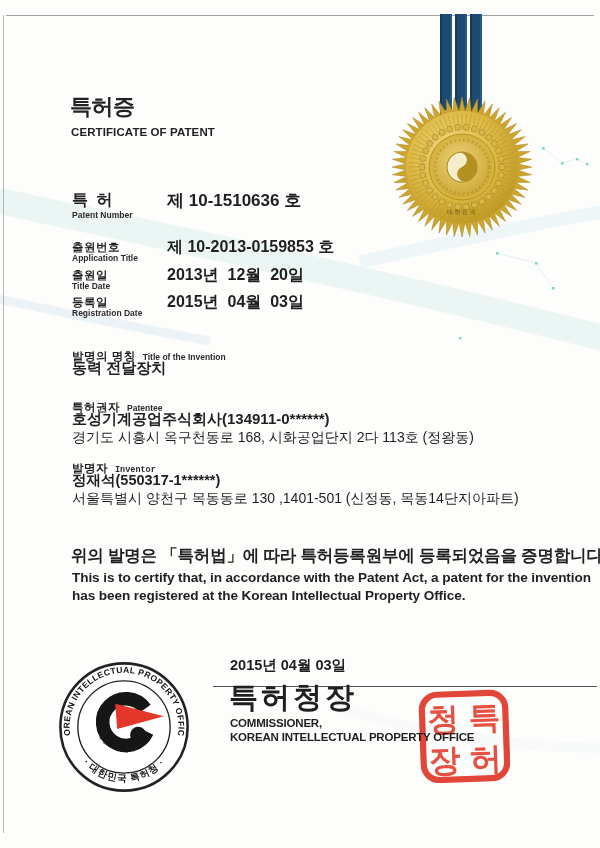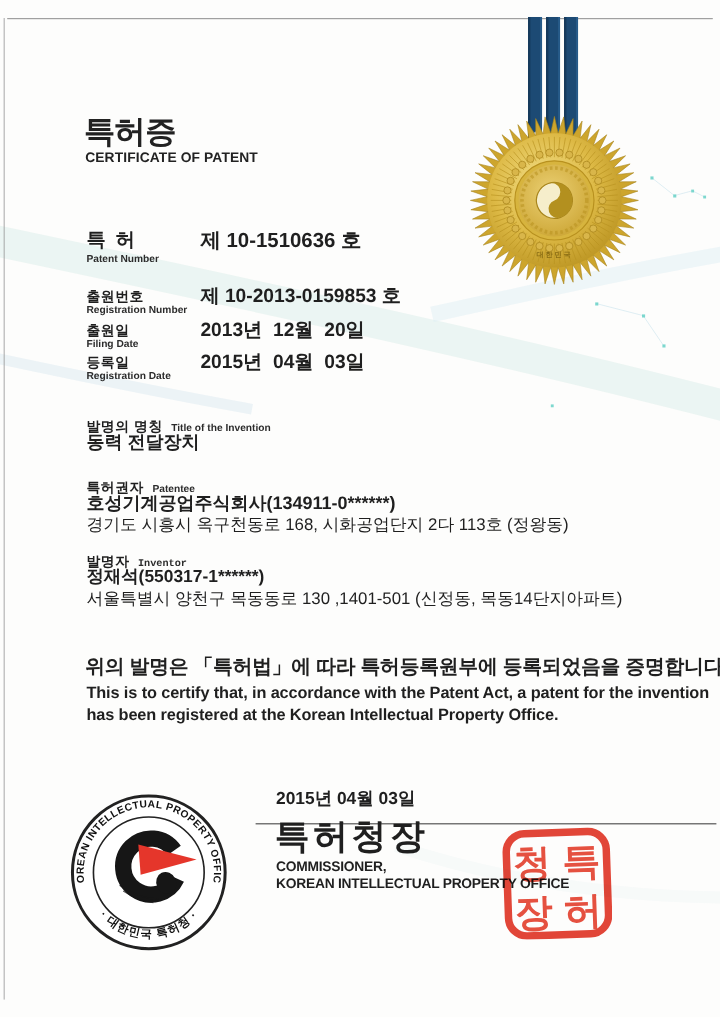--- a/index.html
+++ b/index.html
@@ -10,21 +10,21 @@
   
   .top-rule{left:6px;top:15px;width:588px;height:1px;background:#8f8f8f;opacity:.85;}
   .left-rule{left:3px;top:15px;width:1px;height:818px;background:#9a9a9a;opacity:.7;}
   
   .ribbons{left:440px;top:14px;width:43px;height:106px;z-index:2;}
   .ribbon{position:absolute;top:0;width:12px;height:100%;background:#1c4a74;
           box-shadow:inset 2px 0 0 #163a5c, inset -2px 0 0 #265a88;
           clip-path:polygon(0 0,100% 0,100% 100%,50% 90%,0 100%);}
   .r1{left:0;} .r2{left:15px;} .r3{left:30px;}
   
-  .title{left:70px;top:92px;font-size:26px;font-weight:800;letter-spacing:-.5px;color:#222;}
+  .title{left:70px;top:92px;font-size:22px;font-weight:800;letter-spacing:-.5px;color:#222;}
   .subtitle{left:71px;top:126px;font-size:11.5px;font-weight:700;letter-spacing:.1px;color:#222;}
   .kr-label{font-size:11.5px;font-weight:700;letter-spacing:.5px;}
   .en-label{font-size:8.5px;font-weight:600;color:#2b2b2b;}
   .value{font-size:16px;font-weight:700;white-space:pre;}
   .patent-kr{left:72px;top:190px;font-size:16px;font-weight:800;letter-spacing:2px;}
   .patent-en{left:72px;top:210px;}
   .patent-val{left:167px;top:189px;font-size:17px;}
   .inline-label .en-label{margin-left:7px;}
   .big-line{font-size:15px;font-weight:700;}
   .addr-line{font-size:14px;font-weight:400;}
@@ -213,25 +213,25 @@
   <div class="abs textlayer" style="inset:0;">
 
     <div class="abs title">특허증</div>
     <div class="abs subtitle">CERTIFICATE OF PATENT</div>
 
     <div class="abs patent-kr">특 허</div>
     <div class="abs en-label patent-en">Patent Number</div>
     <div class="abs value patent-val">제 10-1510636 호</div>
 
     <div class="abs kr-label" style="left:72px;top:240px;">출원번호</div>
-    <div class="abs en-label" style="left:72px;top:253px;">Registration Number</div>
+    <div class="abs en-label" style="left:72px;top:253px;">Application Title</div>
     <div class="abs value" style="left:167px;top:237px;">제 10-2013-0159853 호</div>
 
     <div class="abs kr-label" style="left:72px;top:268px;">출원일</div>
-    <div class="abs en-label" style="left:72px;top:281px;">Filing Date</div>
+    <div class="abs en-label" style="left:72px;top:281px;">Title Date</div>
     <div class="abs value" style="left:167px;top:265px;">2013년  12월  20일</div>
 
     <div class="abs kr-label" style="left:72px;top:295px;text-align:center;">등록일</div>
     <div class="abs en-label" style="left:72px;top:308px;">Registration Date</div>
     <div class="abs value" style="left:167px;top:292px;">2015년  04월  03일</div>
 
     <div class="abs inline-label nowrap" style="left:72px;top:346px;">
       <span class="kr-label">발명의 명칭</span><span class="en-label">Title of the Invention</span>
     </div>
     <div class="abs big-line nowrap" style="left:72px;top:359px;">동력 전달장치</div>

